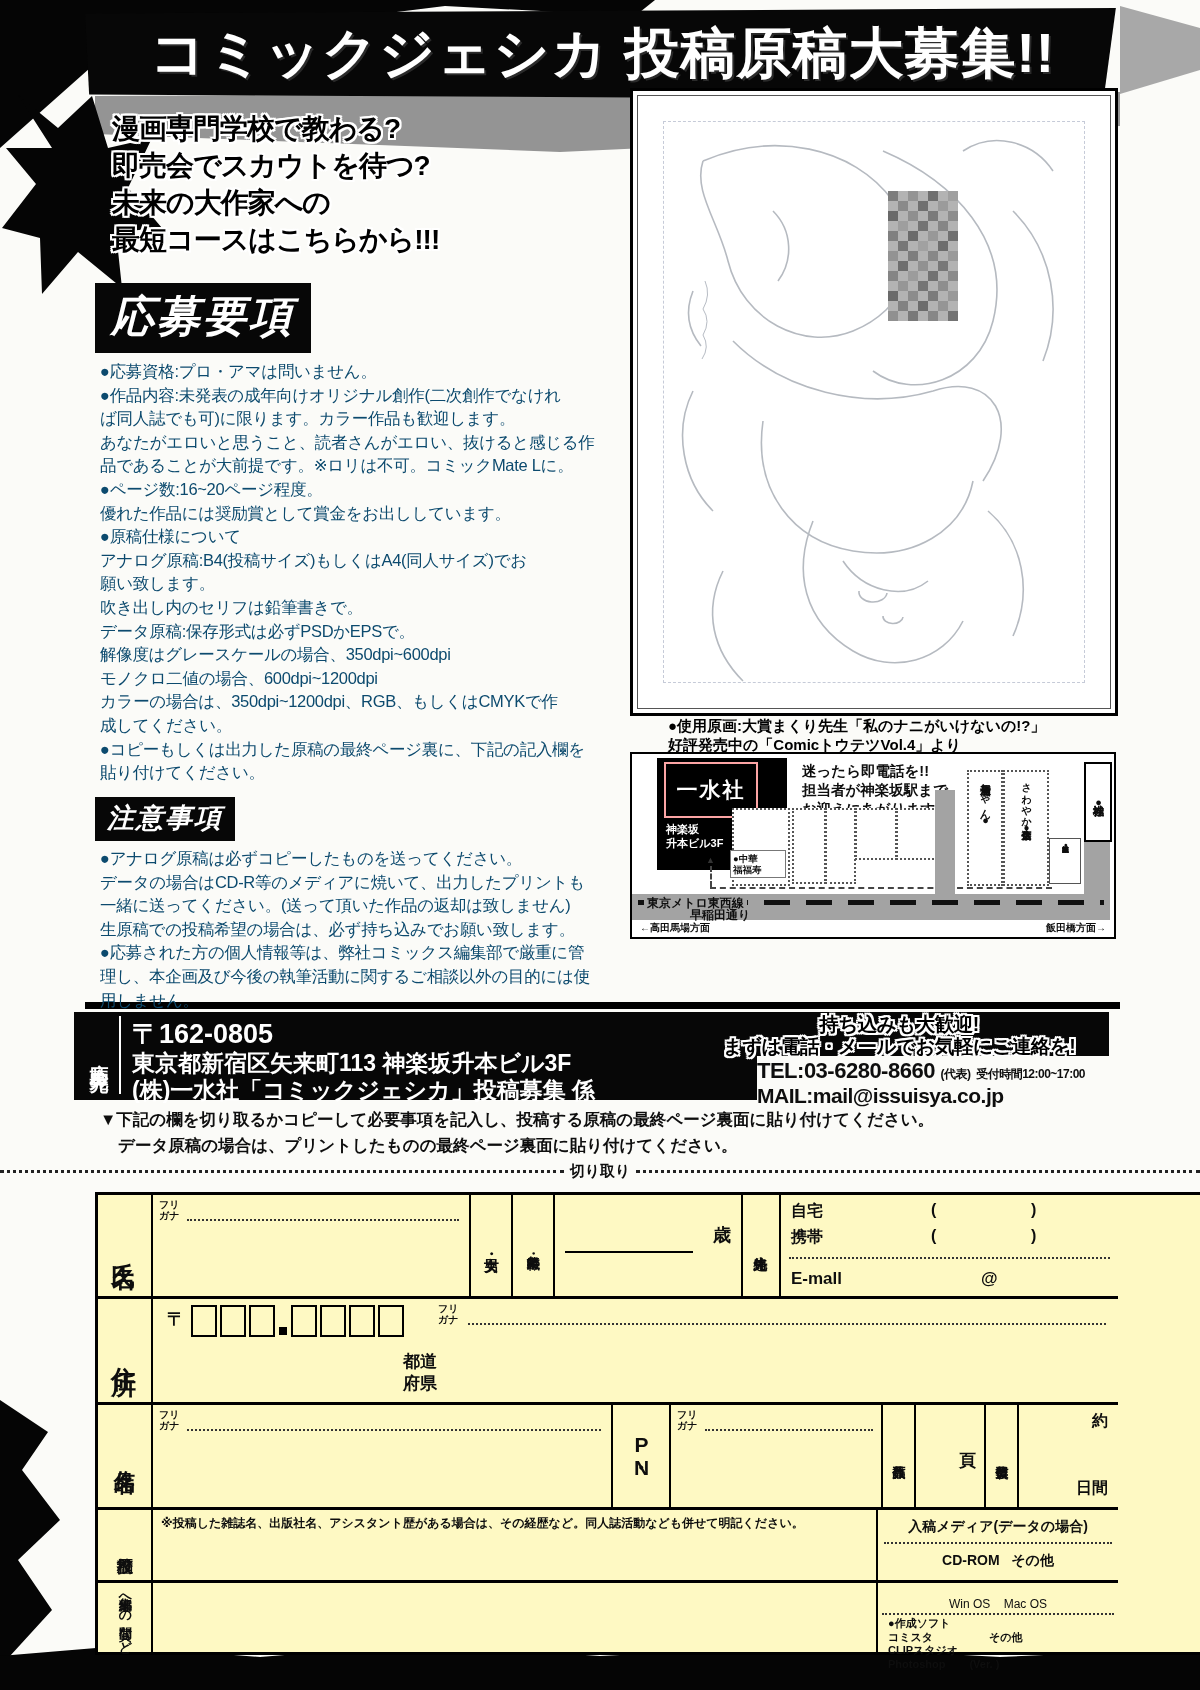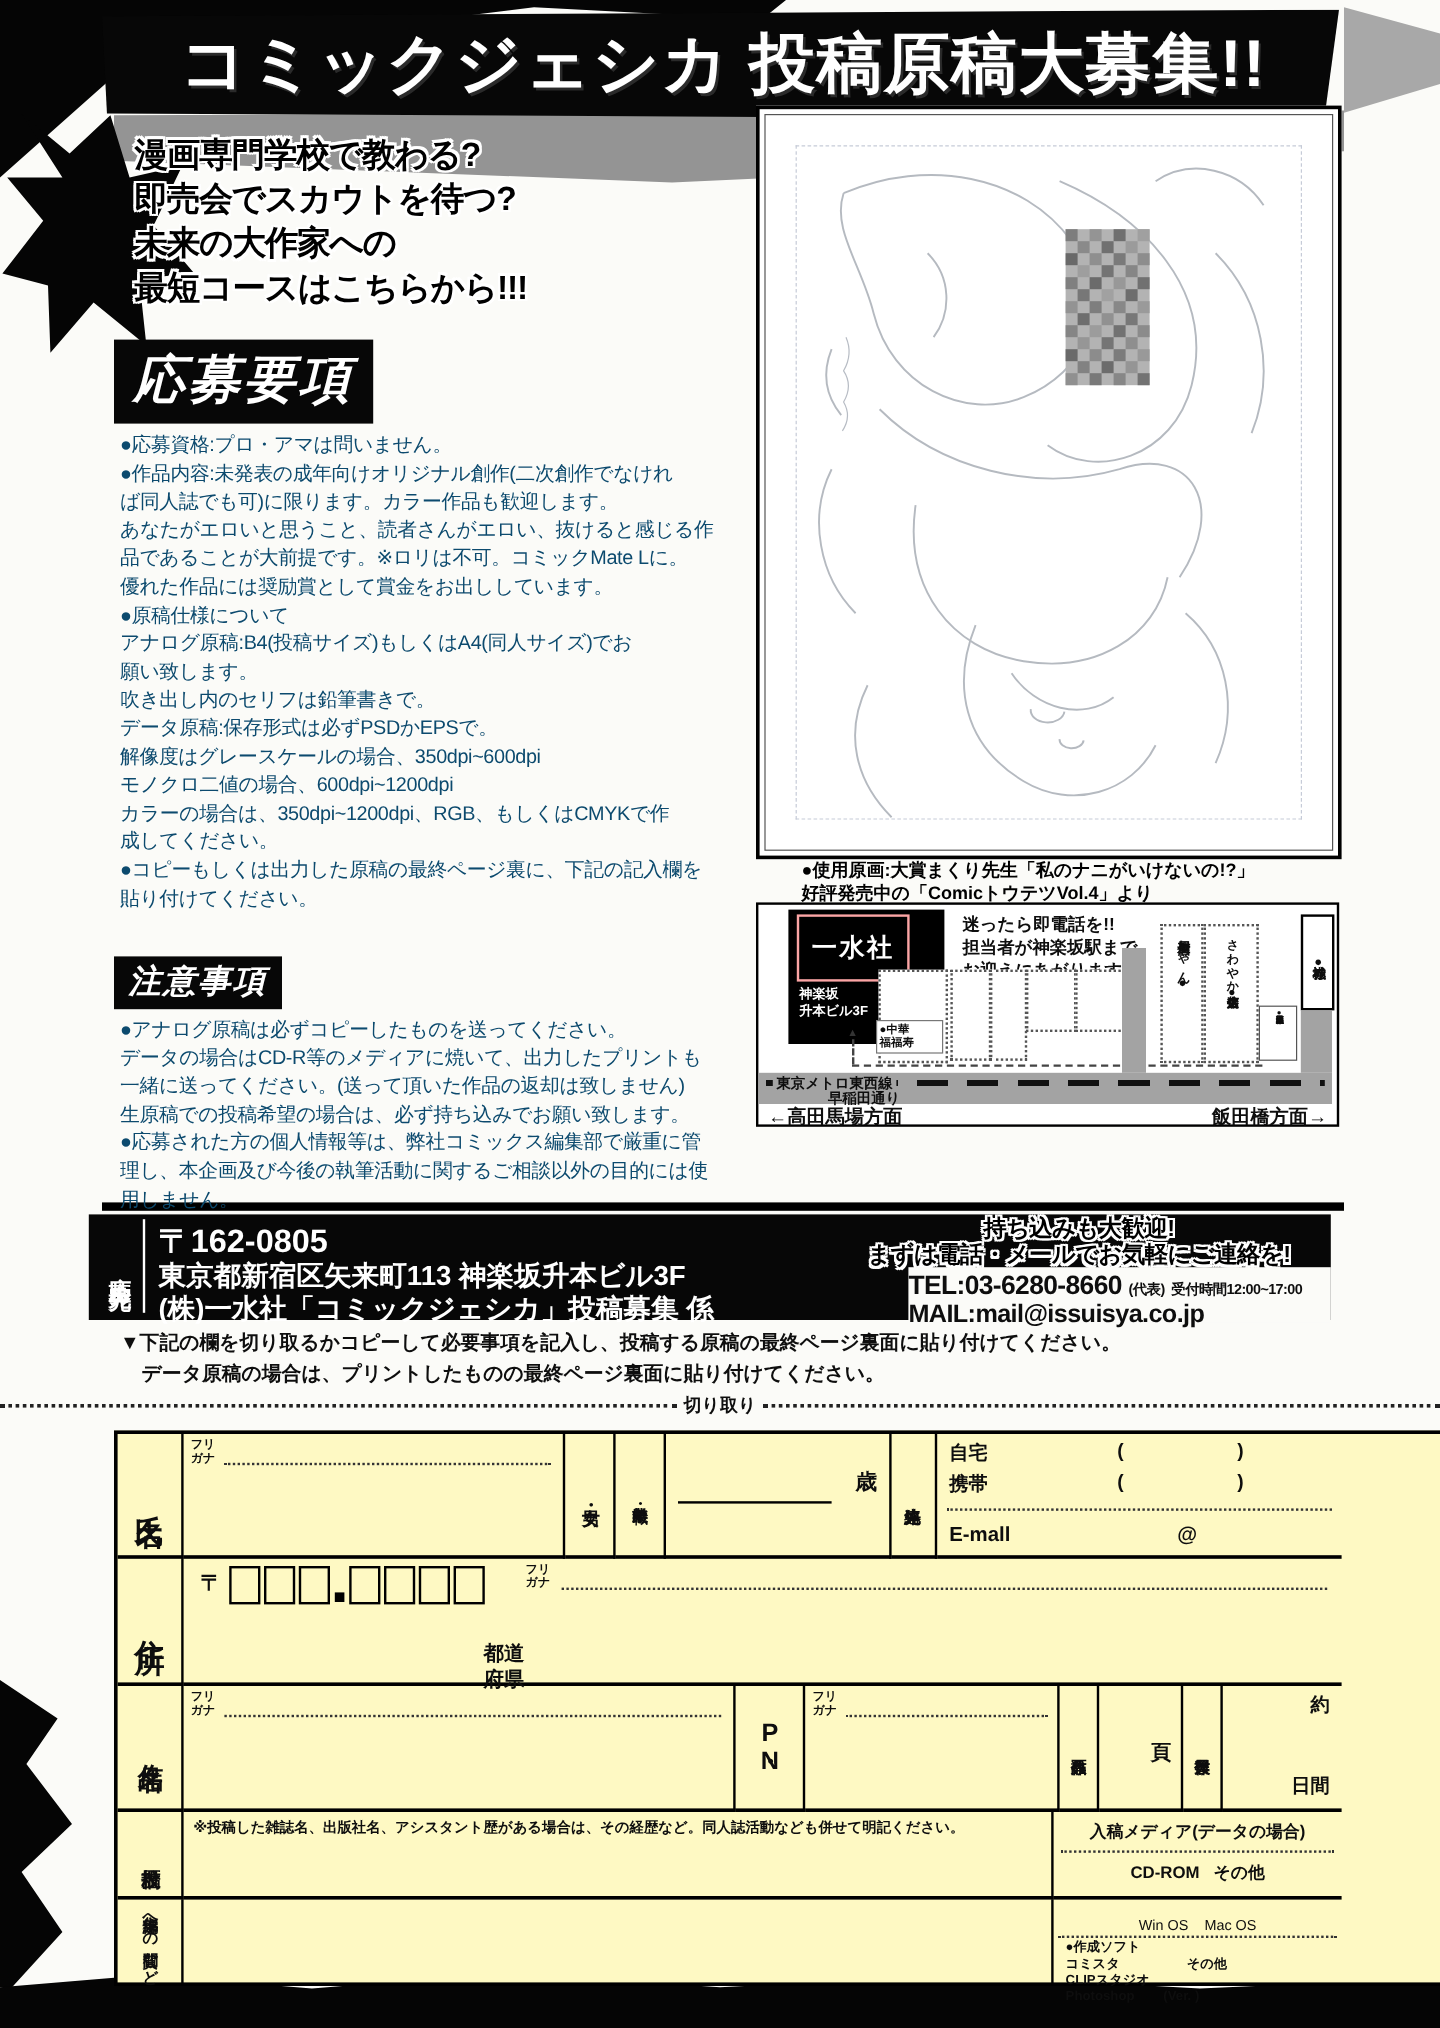--- a/index.html
+++ b/index.html
@@ -51,21 +51,21 @@
   #map .akagi span{font-size:11px;font-weight:bold;}
   #map .route-v{position:absolute;left:78px;top:112px;height:21px;border-left:2px dashed #444;}
   #map .route-h{position:absolute;left:78px;top:133px;width:342px;border-top:2px dashed #444;}
   #map .arrow{position:absolute;font-size:9px;color:#333;}
   #map .band{position:absolute;left:0;top:140px;width:478px;height:26px;background:#a3a3a3;}
   #map .rail{position:absolute;left:6px;right:6px;top:6px;height:5px;
     background:repeating-linear-gradient(90deg,#111 0 26px,rgba(0,0,0,0) 26px 42px);}
   #map .rail-label{position:absolute;left:12px;top:1px;font-size:12px;font-weight:bold;background:#a3a3a3;padding:0 3px;}
   #map .road-label{position:absolute;left:58px;top:13px;font-size:12px;font-weight:bold;}
   #map .dirs{position:absolute;left:8px;right:8px;top:167px;display:flex;justify-content:space-between;}
-  #map .dirs span{font-size:16px;font-weight:bold;}
+  #map .dirs span{font-size:10px;font-weight:bold;}
   
   #banner-rule{left:85px;top:1002px;width:1035px;height:7px;background:#000;z-index:2;}
   #banner{left:74px;top:1012px;width:1035px;height:88px;background:#070707;z-index:2;}
   #banner .side{position:absolute;left:5px;top:4px;width:40px;height:78px;border-right:2px solid #fff;
     display:flex;align-items:center;justify-content:center;}
   #banner .side span{color:#fff;font-size:19px;font-weight:bold;letter-spacing:3px;}
   #banner .postal{position:absolute;left:58px;top:4px;color:#fff;font-size:27px;font-weight:bold;}
   #banner .a1{position:absolute;left:58px;top:36px;color:#fff;font-size:23px;font-weight:bold;}
   #banner .a2{position:absolute;left:58px;top:63px;color:#fff;font-size:23px;font-weight:bold;}
   #banner .bubble{position:absolute;left:615px;top:1px;width:420px;text-align:center;}
@@ -120,20 +120,21 @@
     <div>最短コースはこちらから!!!</div>
   </div>
 
   <div class="abs blackhead" id="head1">応募要項</div>
   <div class="abs bodytext" id="body1">
     <div>●応募資格:プロ・アマは問いません。</div>
     <div>●作品内容:未発表の成年向けオリジナル創作(二次創作でなけれ</div>
     <div>ば同人誌でも可)に限ります。カラー作品も歓迎します。</div>
     <div>あなたがエロいと思うこと、読者さんがエロい、抜けると感じる作</div>
     <div>品であることが大前提です。※ロリは不可。コミックMate Lに。</div>
+    <div>●ページ数:16~20ページ程度。</div>
     <div>優れた作品には奨励賞として賞金をお出ししています。</div>
     <div>●原稿仕様について</div>
     <div>アナログ原稿:B4(投稿サイズ)もしくはA4(同人サイズ)でお</div>
     <div>願い致します。</div>
     <div>吹き出し内のセリフは鉛筆書きで。</div>
     <div>データ原稿:保存形式は必ずPSDかEPSで。</div>
     <div>解像度はグレースケールの場合、350dpi~600dpi</div>
     <div>モノクロ二値の場合、600dpi~1200dpi</div>
     <div>カラーの場合は、350dpi~1200dpi、RGB、もしくはCMYKで作</div>
     <div>成してください。</div>
@@ -355,21 +356,21 @@
     <div class="cell bR bB flab" style="left:0;top:104px;width:55px;height:106px;">
       <span class="vt" style="font-size:25px;letter-spacing:4px;">住所</span>
     </div>
     <div class="cell bB" style="left:55px;top:104px;width:965px;height:106px;">
       <span style="position:absolute;left:14px;top:8px;font-size:18px;font-weight:bold;">〒</span>
       <span style="position:absolute;left:38px;top:6px;">
         <span class="pbox"></span><span class="pbox"></span><span class="pbox"></span><span class="sep"></span><span class="pbox"></span><span class="pbox"></span><span class="pbox"></span><span class="pbox"></span>
       </span>
       <div class="furi" style="position:absolute;left:285px;top:4px;">フリガナ</div>
       <div class="dotline" style="position:absolute;left:315px;top:24px;right:12px;"></div>
-      <div style="position:absolute;left:250px;top:52px;font-size:17px;font-weight:bold;line-height:22px;margin-top:16px;">
+      <div style="position:absolute;left:250px;top:52px;font-size:17px;font-weight:bold;line-height:22px;">
         <div>都道</div>
         <div>府県</div>
       </div>
     </div>
 
     <div class="cell bR bB flab" style="left:0;top:210px;width:55px;height:105px;">
       <span class="vt" style="font-size:21px;letter-spacing:2px;">作品名</span>
     </div>
     <div class="cell bR bB" style="left:55px;top:210px;width:460px;height:105px;">
       <div class="furi" style="position:absolute;left:6px;top:4px;">フリガナ</div>

